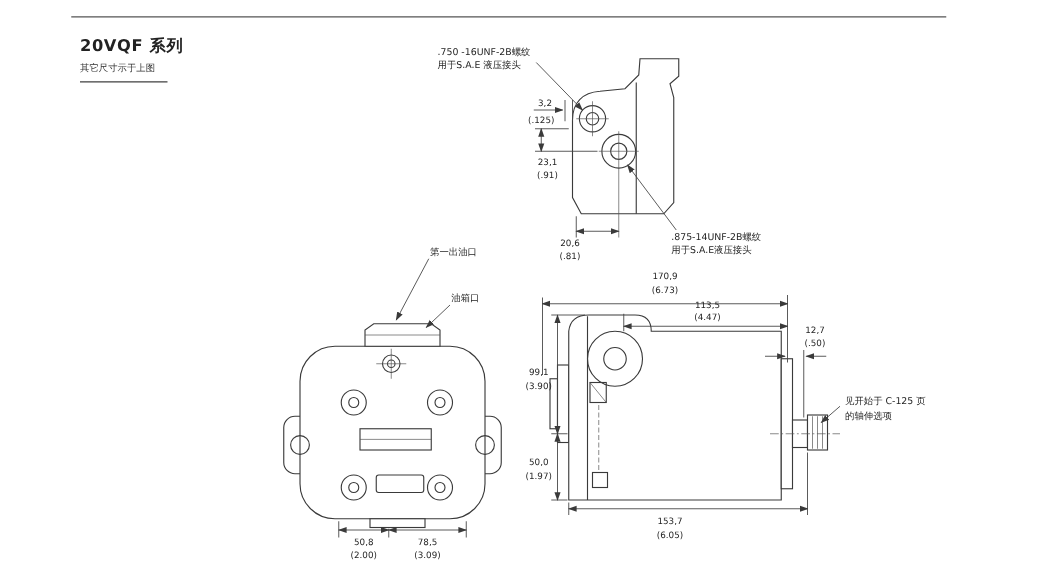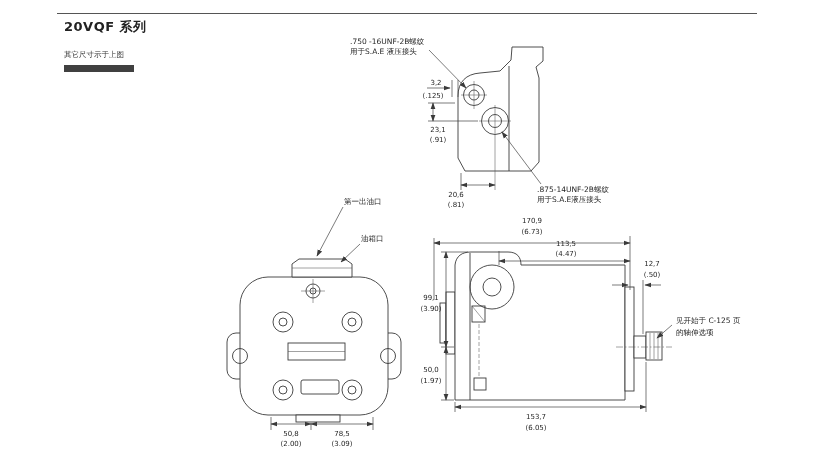--- a/index.html
+++ b/index.html
@@ -1,21 +1,21 @@
 <!DOCTYPE html>
 <html><head>
 <meta charset="utf-8">
 <style>
   html,body{margin:0;padding:0;background:#fff;}
   #page{position:relative;width:830px;height:467px;background:#ffffff;overflow:hidden;
         font-family:"DejaVu Sans",sans-serif;color:#1f1f1f;}
   .top-rule{position:absolute;left:57px;top:13px;width:700px;height:0;border-top:1px solid #555;}
-  .title{position:absolute;left:64px;top:18px;font-size:13px;font-weight:600;letter-spacing:.5px;color:#222;}
+  .title{position:absolute;left:64px;top:28px;font-size:13px;font-weight:600;letter-spacing:.5px;color:#222;}
   .subtitle{position:absolute;left:64px;top:50px;font-size:7.5px;color:#333;
-            padding:0 10px 5px 0;border-bottom:7px solid #404040;}
+            padding:0 10px 5px 0;border-bottom:1px solid #404040;}
   svg{position:absolute;left:0;top:0;}
   .ln{stroke:#3a3a3a;stroke-width:0.9;fill:none;}
   .lnf{stroke:#3a3a3a;stroke-width:0.9;fill:#ffffff;}
   .thin{stroke:#555;stroke-width:0.55;fill:none;}
   .dim{stroke:#444;stroke-width:0.7;fill:none;}
   .dash{stroke-dasharray:4 2;}
   .cdash{stroke-dasharray:7 2 1.5 2;}
   text{font-family:"DejaVu Sans",sans-serif;font-size:7.5px;fill:#1f1f1f;}
   .dimtxt{font-size:7px;}
 </style>

